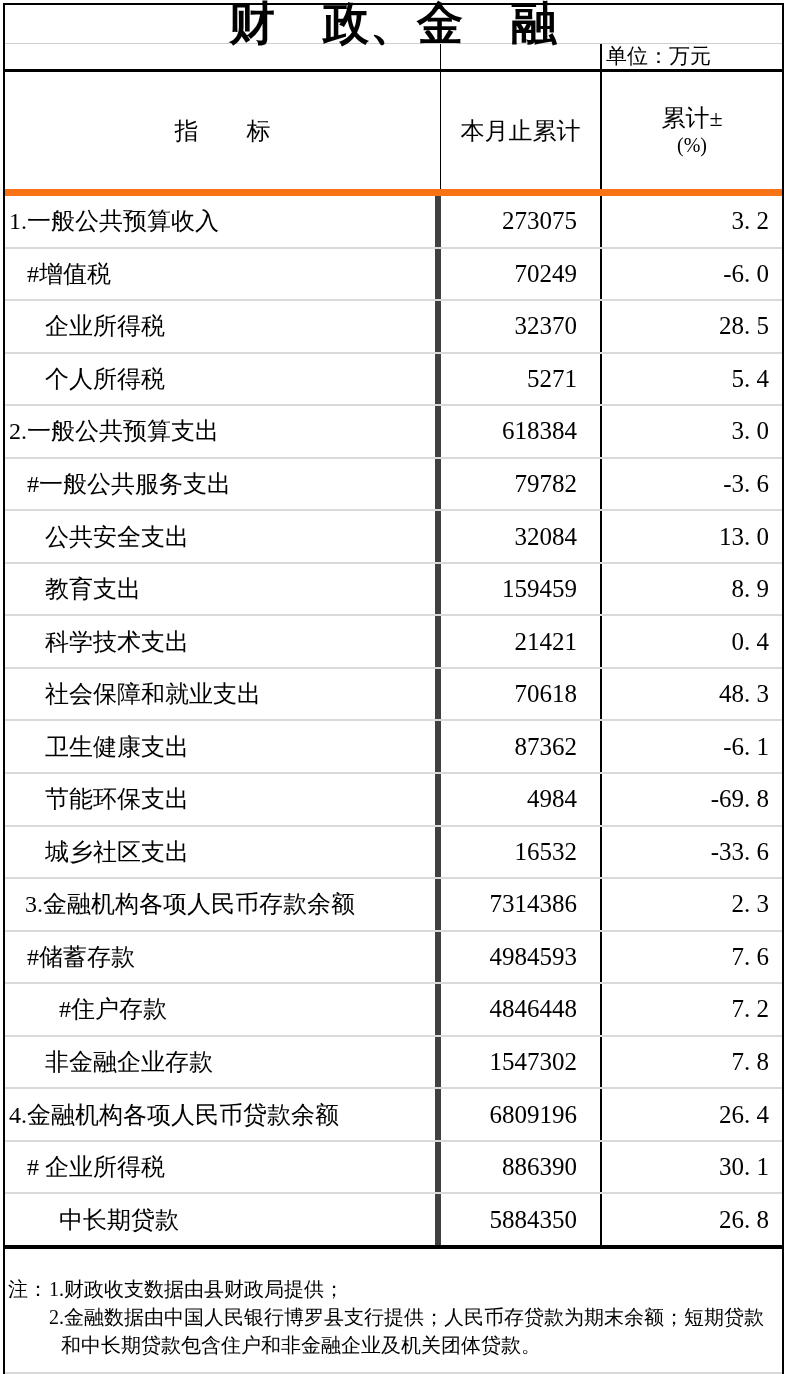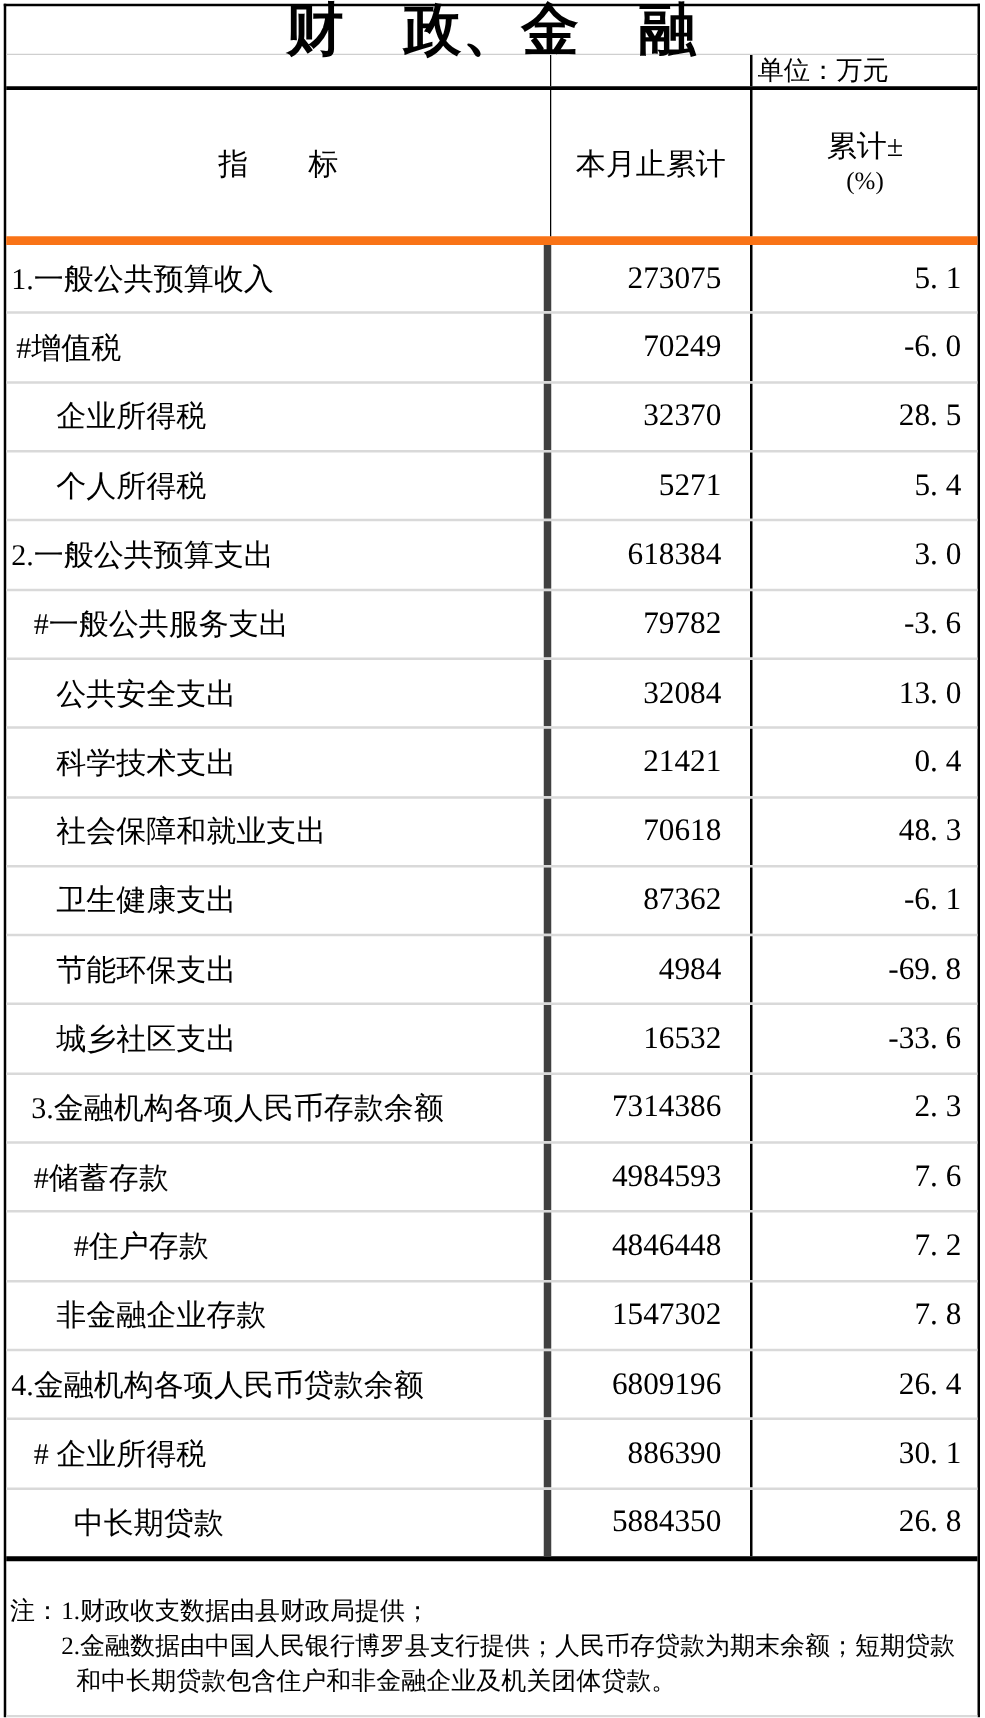--- a/index.html
+++ b/index.html
@@ -122,24 +122,24 @@
       <span>累计±</span>
       <span class="pct-sub">(%)</span>
     </div>
   </div>
 
   <div class="data-body">
 
   <div class="trow">
       <div class="c1" style="padding-left: 4px;">1.一般公共预算收入</div>
       <div class="c2">273075</div>
-      <div class="c3">5. 1</div>
-    </div>
-      <div class="trow">
-      <div class="c1" style="padding-left: 8px;">#增值税</div>
+      <div class="c3">3. 2</div>
+    </div>
+      <div class="trow">
+      <div class="c1" style="padding-left: 22px;">#增值税</div>
       <div class="c2">70249</div>
       <div class="c3">-6. 0</div>
     </div>
       <div class="trow">
       <div class="c1" style="padding-left: 40px;">企业所得税</div>
       <div class="c2">32370</div>
       <div class="c3">28. 5</div>
     </div>
       <div class="trow">
       <div class="c1" style="padding-left: 40px;">个人所得税</div>
@@ -153,20 +153,25 @@
     </div>
       <div class="trow">
       <div class="c1" style="padding-left: 22px;">#一般公共服务支出</div>
       <div class="c2">79782</div>
       <div class="c3">-3. 6</div>
     </div>
       <div class="trow">
       <div class="c1" style="padding-left: 40px;">公共安全支出</div>
       <div class="c2">32084</div>
       <div class="c3">13. 0</div>
+    </div>
+      <div class="trow">
+      <div class="c1" style="padding-left: 40px;">教育支出</div>
+      <div class="c2">159459</div>
+      <div class="c3">8. 9</div>
     </div>
       <div class="trow">
       <div class="c1" style="padding-left: 40px;">科学技术支出</div>
       <div class="c2">21421</div>
       <div class="c3">0. 4</div>
     </div>
       <div class="trow">
       <div class="c1" style="padding-left: 40px;">社会保障和就业支出</div>
       <div class="c2">70618</div>
       <div class="c3">48. 3</div>

